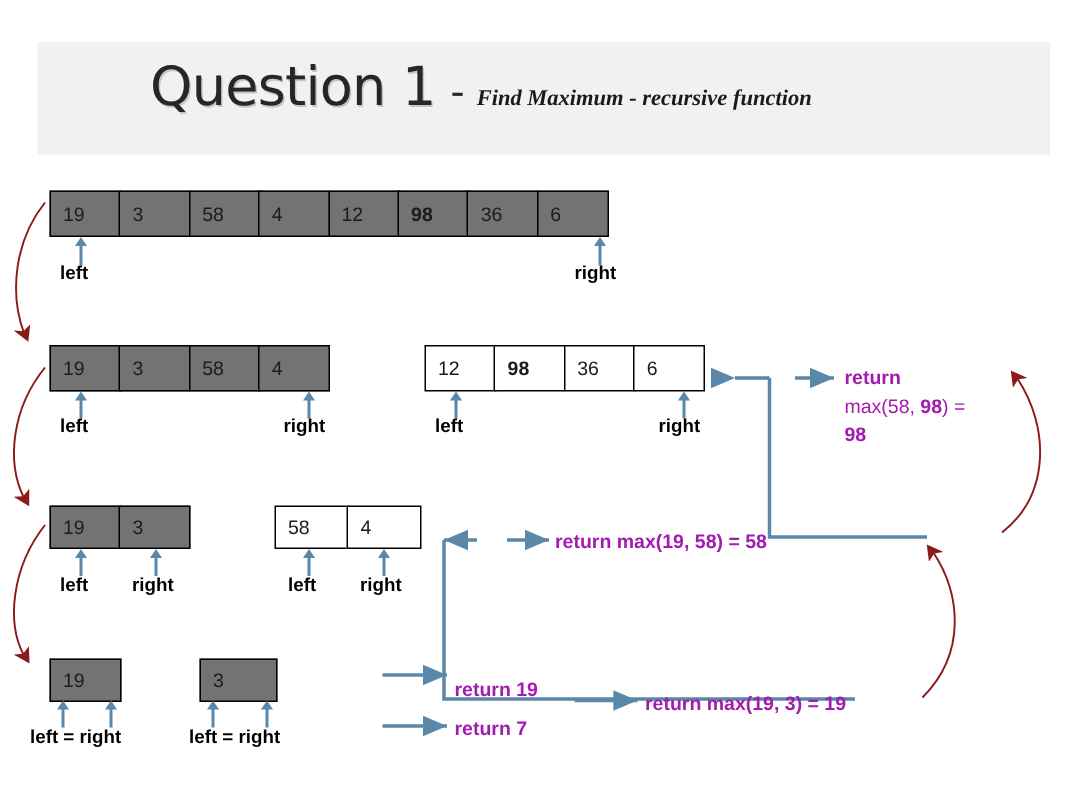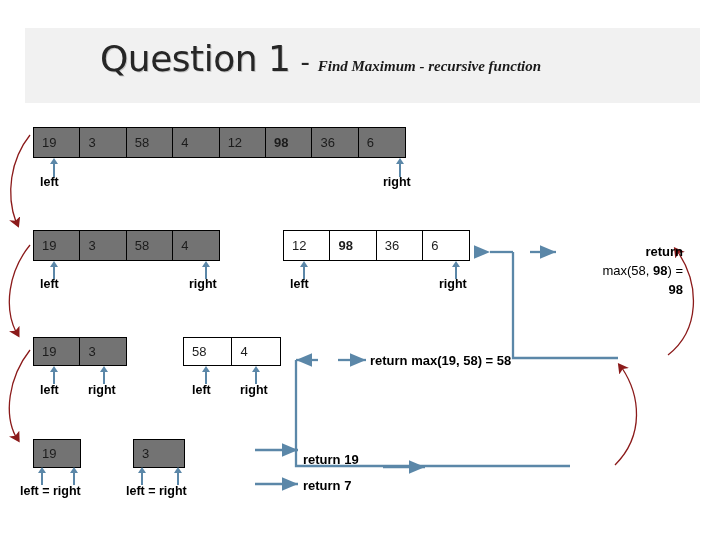--- a/index.html
+++ b/index.html
@@ -61,23 +61,23 @@
     border-right:4px solid transparent;
     border-bottom:6px solid #5b87a8;
   }
   .lbl{
     position:absolute;font-size:12.5px;font-weight:bold;color:#000;
     font-family:"Liberation Sans", sans-serif;white-space:nowrap;
   }
 
   
   .ret{
-    position:absolute;font-size:13px;color:#000000;
+    position:absolute;font-size:13px;color:#a21caf;
     font-family:"Liberation Sans", sans-serif;
-    font-weight:bold;white-space:nowrap;line-height:19px;text-align:right;
+    font-weight:bold;white-space:nowrap;line-height:19px;
   }
   .ret .num{font-weight:normal;}
   .ret.multi{white-space:normal;width:120px;}
 
   
   svg.conn{position:absolute;left:0;top:0;width:720px;height:540px;
            pointer-events:none;}
 </style>
 </head>
 <body>
@@ -213,14 +213,15 @@
 
   <div class="arr" style="left:133px;top:439px;">
     <div class="cell gray" style="width:52px;height:29px;">3</div>
   </div>
   <div class="ptr" style="left:141px;top:472px;height:13px;"></div>
   <div class="ptr" style="left:177px;top:472px;height:13px;"></div>
   <div class="lbl" style="left:126px;top:484px;">left = right</div>
 
   <div class="ret" style="left:303px;top:450px;">return 19</div>
   <div class="ret" style="left:303px;top:476px;">return 7</div>
+  <div class="ret" style="left:430px;top:459px;">return max(19, 3) = 19</div>
 
 </div>
 
 </body></html>

